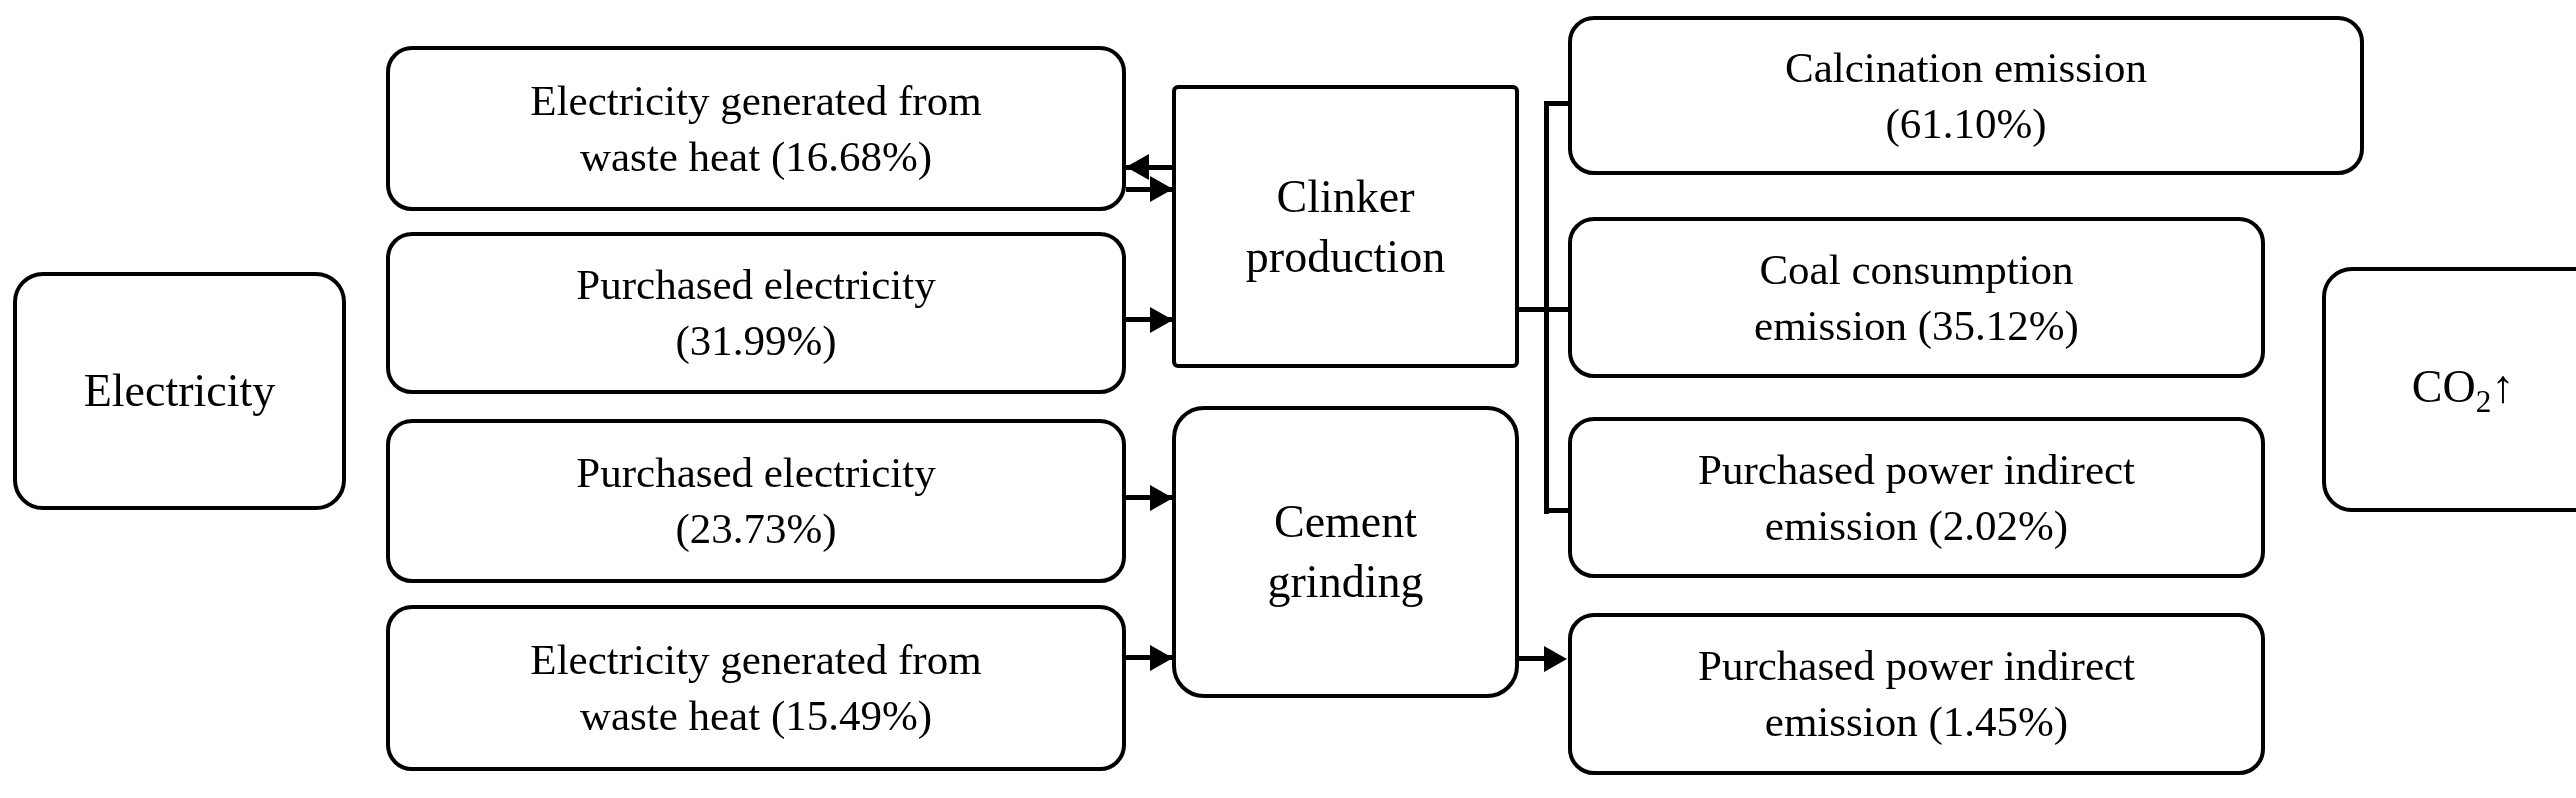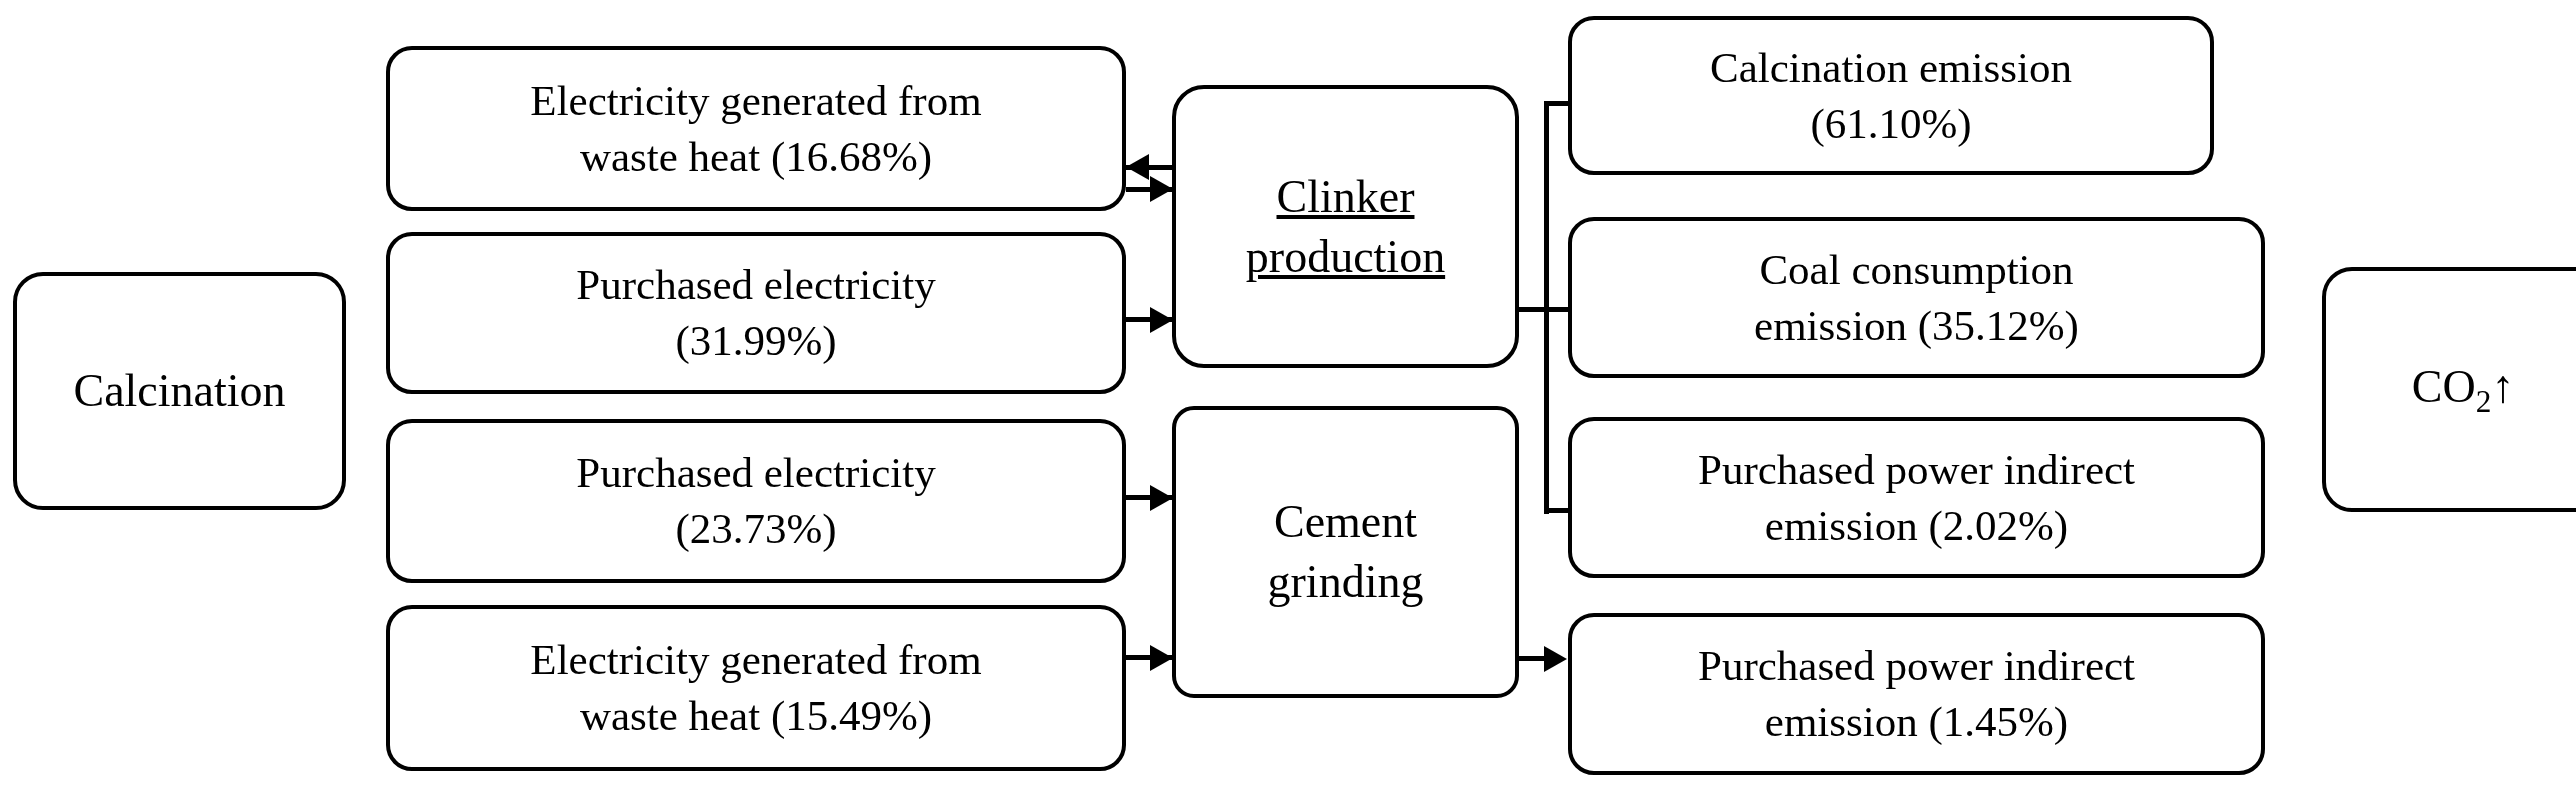--- a/index.html
+++ b/index.html
@@ -42,26 +42,26 @@
   #node-src-wasteheat-1 { left: 386px;  top: 46px;  width: 740px;  height: 165px; }
   #node-src-purch-1     { left: 386px;  top: 232px; width: 740px;  height: 162px; }
   #node-src-purch-2     { left: 386px;  top: 419px; width: 740px;  height: 164px; }
   #node-src-wasteheat-2 { left: 386px;  top: 605px; width: 740px;  height: 166px; }
   #node-src-wasteheat-1 .label,
   #node-src-purch-1 .label,
   #node-src-purch-2 .label,
   #node-src-wasteheat-2 .label { font-size: 43px; }
 
   
-  #node-clinker  { left: 1172px; top: 85px;  width: 347px; height: 283px; border-radius: 32px; text-decoration: underline; }
-  #node-grinding { left: 1172px; top: 406px; width: 347px; height: 292px; border-radius: 22px; }
+  #node-clinker  { left: 1172px; top: 85px;  width: 347px; height: 283px; border-radius: 6px; }
+  #node-grinding { left: 1172px; top: 406px; width: 347px; height: 292px; border-radius: 32px; }
   #node-clinker .label, #node-grinding .label { font-size: 46px; }
 
   
-  #node-em-calcination { left: 1568px; top: 16px;  width: 646px; height: 159px; }
+  #node-em-calcination { left: 1568px; top: 16px;  width: 796px; height: 159px; }
   #node-em-coal        { left: 1568px; top: 217px; width: 697px; height: 161px; text-align: center; }
   #node-em-power-1     { left: 1568px; top: 417px; width: 697px; height: 161px; }
   #node-em-power-2     { left: 1568px; top: 613px; width: 697px; height: 162px; }
   #node-em-calcination .label,
   #node-em-coal .label,
   #node-em-power-1 .label,
   #node-em-power-2 .label { font-size: 43px; }
 
   
   #node-co2 { left: 2322px; top: 267px; width: 282px; height: 245px; border-radius: 30px; }
@@ -117,21 +117,21 @@
   <div class="conn h-line" style="left:1514px; top:307px; width:57px;"></div>
 
   <div class="conn v-line" style="left:1544px; top:101px; height:413px;"></div>
   <div class="conn h-line" style="left:1544px; top:101px; width:28px;"></div>
   <div class="conn h-line" style="left:1544px; top:508px; width:28px;"></div>
 
   <div class="conn h-line" style="left:1514px; top:656px; width:37px;"></div>
   <div class="arrow-r" style="left:1544px; top:646px;"></div>
 
   <div class="node" id="node-electricity">
-    <span class="label">Calcination</span>
+    <span class="label">Electricity</span>
   </div>
 
   <div class="node" id="node-src-wasteheat-1">
     <span class="label">Electricity generated from
 waste heat (16.68%)</span>
   </div>
 
   <div class="node" id="node-src-purch-1">
     <span class="label">Purchased electricity
 (31.99%)</span>

